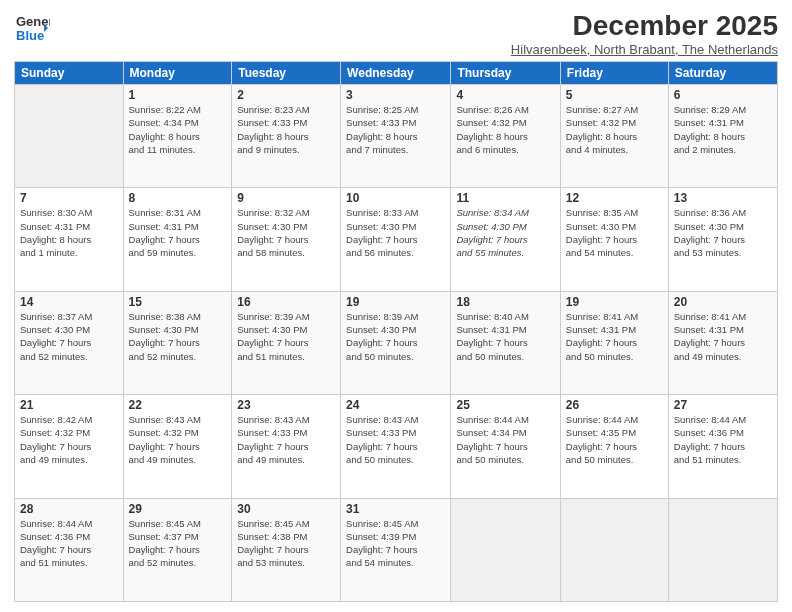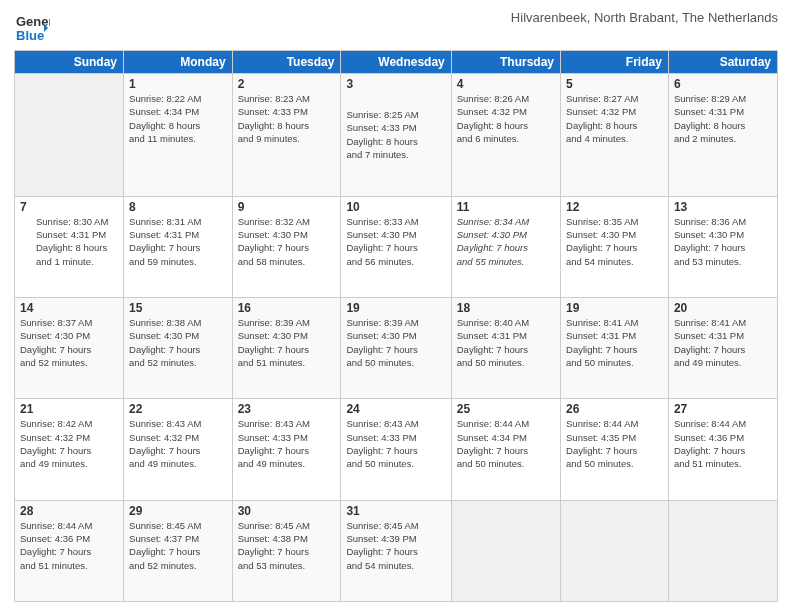--- a/index.html
+++ b/index.html
@@ -32,34 +32,35 @@
       text-align: right;
     }
     .main-title {
       font-size: 28px;
       font-weight: bold;
       color: #333;
     }
     .subtitle {
       font-size: 13px;
       color: #555;
+      text-decoration: underline;
     }
     .calendar {
       width: 100%;
       border-collapse: collapse;
       flex: 1;
     }
     .calendar th {
       background: #1a6fc4;
       color: #fff;
       font-size: 12px;
       font-weight: bold;
       padding: 4px 6px;
       border: 1px solid #ccc;
-      text-align: right;
+      text-align: left;
     }
     .calendar td {
       border: 1px solid #ccc;
       vertical-align: top;
       padding: 3px 5px;
       width: 113px;
       background: #fff;
     }
     .calendar tr:nth-child(odd) td {
       background: #f9f9f9;
@@ -88,20 +89,21 @@
 <div class="page">
   <div class="header">
     <div class="logo">
   <svg width="36" height="36" viewBox="0 0 36 36">
     <text x="2" y="16" font-size="13" font-weight="bold" fill="#333" font-family="Arial">General</text>
     <text x="2" y="30" font-size="13" font-weight="bold" fill="#1a73c7" font-family="Arial">Blue</text>
     <polygon points="34,18 30,14 30,22" fill="#1a73c7"></polygon>
   </svg>
 </div>
     <div class="title-block">
+      <div class="main-title">December 2025</div>
       <div class="subtitle">Hilvarenbeek, North Brabant, The Netherlands</div>
     </div>
   </div>
 
   <table class="calendar">
     <thead>
       <tr>
       <th>Sunday</th>
           <th>Monday</th>
           <th>Tuesday</th>
@@ -123,21 +125,21 @@
           </td>
           <td>
             <div class="day-number">2</div>
             <div class="day-info" style="white-space: pre-line;">Sunrise: 8:23 AM
 Sunset: 4:33 PM
 Daylight: 8 hours
 and 9 minutes.</div>
           </td>
           <td>
             <div class="day-number">3</div>
-            <div class="day-info" style="white-space: pre-line; margin-top: 17px;">Sunrise: 8:25 AM
+            <div class="day-info" style="white-space: pre-line;">Sunrise: 8:25 AM
 Sunset: 4:33 PM
 Daylight: 8 hours
 and 7 minutes.</div>
           </td>
           <td>
             <div class="day-number">4</div>
             <div class="day-info" style="white-space: pre-line;">Sunrise: 8:26 AM
 Sunset: 4:32 PM
 Daylight: 8 hours
 and 6 minutes.</div>
@@ -153,21 +155,21 @@
             <div class="day-number">6</div>
             <div class="day-info" style="white-space: pre-line;">Sunrise: 8:29 AM
 Sunset: 4:31 PM
 Daylight: 8 hours
 and 2 minutes.</div>
           </td>
         </tr>
         <tr>
           <td>
             <div class="day-number">7</div>
-            <div class="day-info" style="white-space: pre-line; margin-left: 16px;">Sunrise: 8:30 AM
+            <div class="day-info" style="white-space: pre-line;">Sunrise: 8:30 AM
 Sunset: 4:31 PM
 Daylight: 8 hours
 and 1 minute.</div>
           </td>
           <td>
             <div class="day-number">8</div>
             <div class="day-info" style="white-space: pre-line;">Sunrise: 8:31 AM
 Sunset: 4:31 PM
 Daylight: 7 hours
 and 59 minutes.</div>

